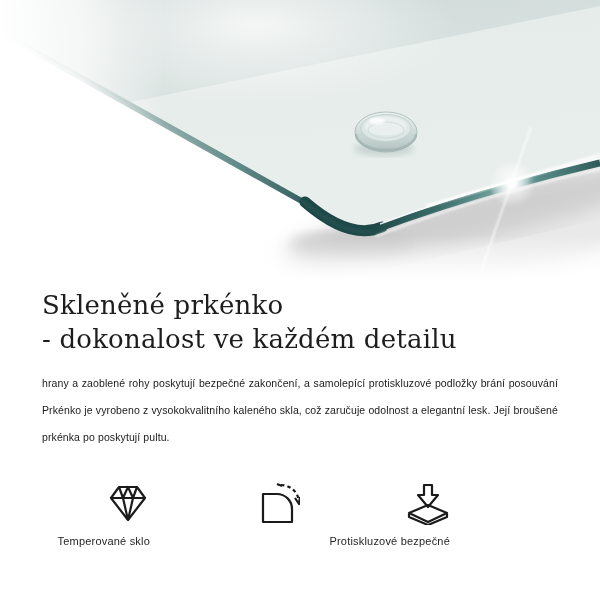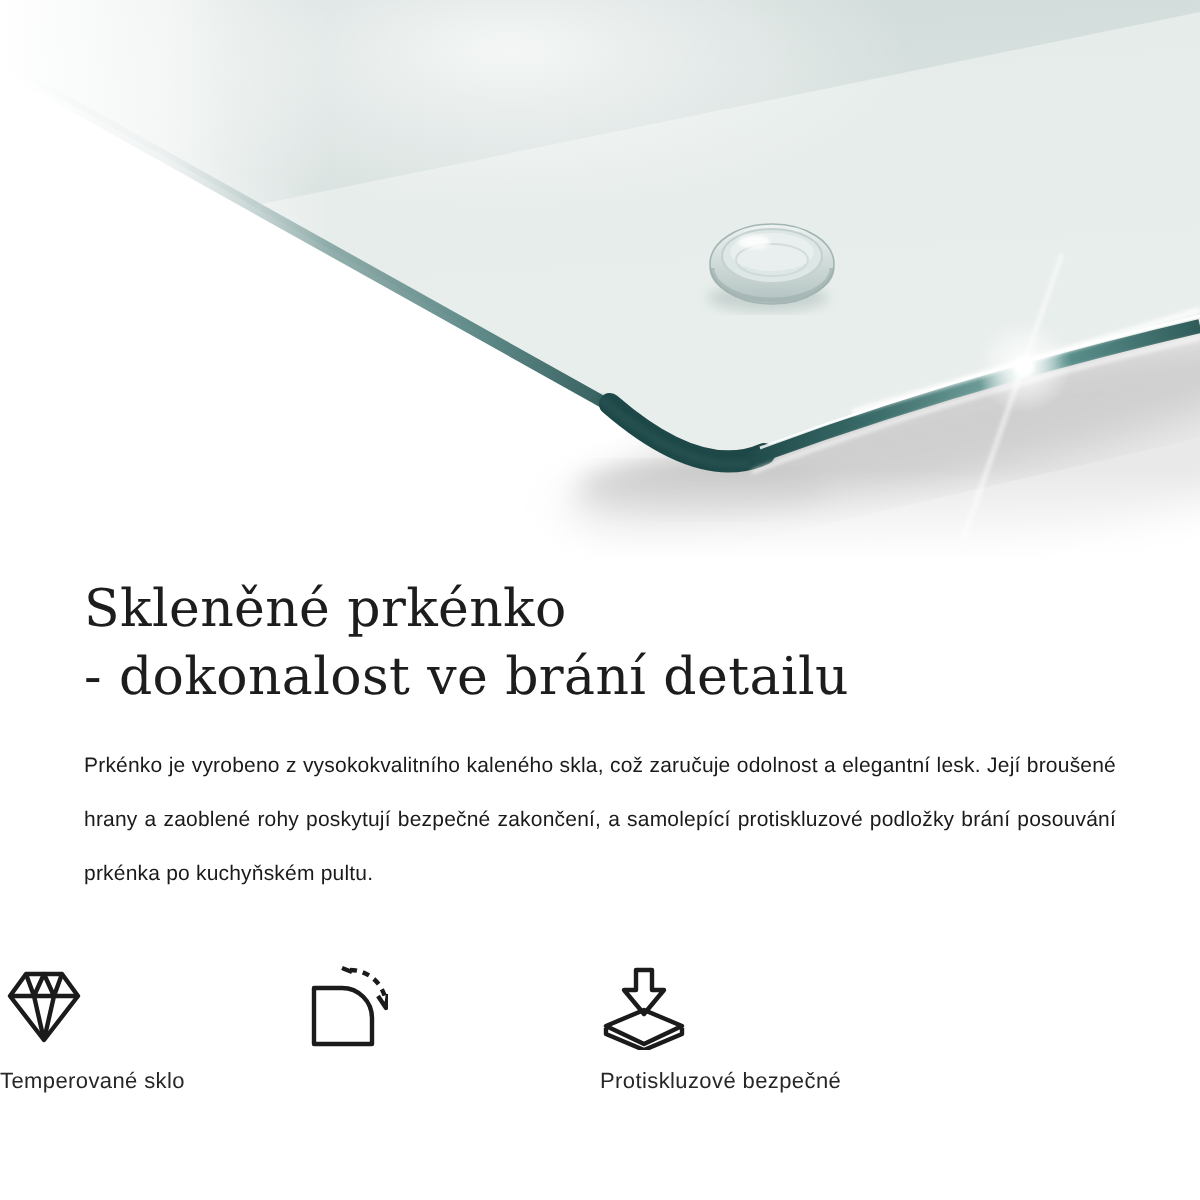--- a/index.html
+++ b/index.html
@@ -9,21 +9,21 @@
   .hero svg{display:block;}
   .content{padding:0 42px;}
   .title{margin:8px 0 0 0;font-family:"DejaVu Serif","Liberation Serif",serif;
          font-weight:400;font-size:26px;line-height:34px;color:#1d1d1d;letter-spacing:.2px;}
   .title span{display:block;}
   .desc{margin-top:14px;font-size:10.5px;line-height:27px;color:#1a1a1a;letter-spacing:.1px;}
   .desc .line{display:block;white-space:nowrap;}
   .desc .just{text-align:justify;text-align-last:justify;}
   .features{display:grid;grid-template-columns:repeat(4,1fr);margin-top:30px;width:600px;
             margin-left:-42px;}
-  .feature{display:flex;flex-direction:column;align-items:flex-start;}
+  .feature{display:flex;flex-direction:column;align-items:flex-end;}
   .feature .icon{width:44px;height:44px;}
   .feature .icon svg{display:block;width:44px;height:44px;}
   .feature .label{margin-top:10px;font-size:11px;letter-spacing:.2px;color:#262626;text-align:center;}
   .ic{stroke:#1b1b1b;fill:none;stroke-width:2.2;stroke-linejoin:round;}
   .ic-thick{stroke:#1b1b1b;fill:none;stroke-width:3.4;}
 </style>
 </head>
 <body>
 
 <div class="page">
@@ -121,27 +121,27 @@
 
       <rect x="0" y="0" width="165" height="280" fill="url(#fadeL)"></rect>
       <rect x="0" y="235" width="600" height="45" fill="url(#fadeB)"></rect>
     </svg>
   </div>
 
   <div class="content">
 
     <h1 class="title">
       <span>Skleněné prkénko</span>
-      <span>- dokonalost ve brání detailu</span>
+      <span>- dokonalost ve každém detailu</span>
     </h1>
 
     <div class="desc">
+      <span class="line just">hrany a zaoblené rohy poskytují bezpečné zakončení, a samolepící protiskluzové podložky brání posouvání</span>
       <span class="line just">Prkénko je vyrobeno z vysokokvalitního kaleného skla, což zaručuje odolnost a elegantní lesk. Její broušené</span>
-      <span class="line just">hrany a zaoblené rohy poskytují bezpečné zakončení, a samolepící protiskluzové podložky brání posouvání</span>
-      <span class="line">prkénka po kuchyňském pultu.</span>
+      <span class="line">prkénka po poskytují pultu.</span>
     </div>
 
     <div class="features">
 
       <div class="feature">
         <div class="icon">
           <svg viewBox="0 0 44 44">
             <path class="ic" d="M5,17 L13,6 H31 L39,17 L22,39 Z"></path>
             <path class="ic" d="M5,17 H39 M13,6 L17,17 L22,6 L27,17 L31,6 M17,17 L22,39 M27,17 L22,39"></path>
           </svg>

